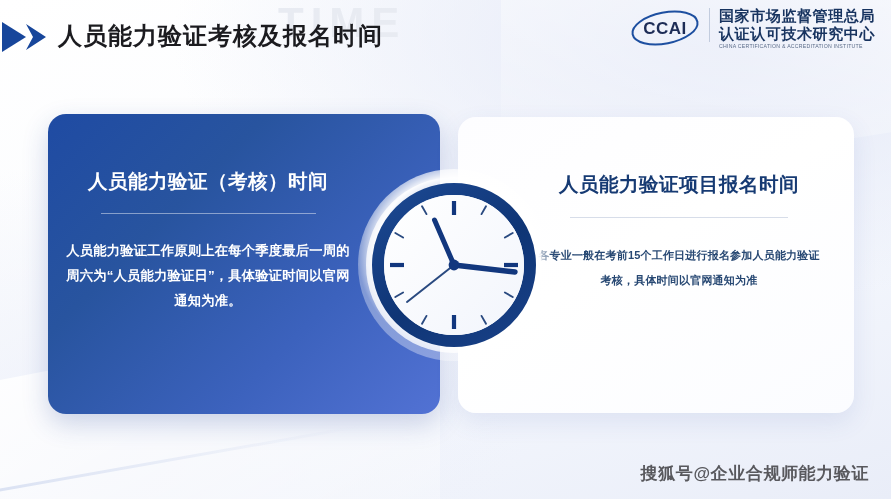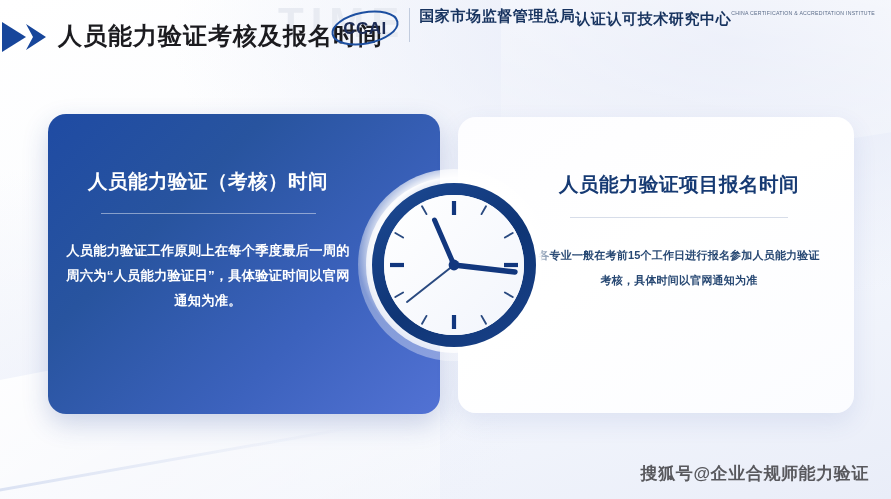--- a/index.html
+++ b/index.html
@@ -88,21 +88,21 @@
     right: 16px; top: 8px;
     display: flex;
     align-items: flex-start;
     gap: 9px;
   }
   .logo-mark { width: 70px; height: 40px; flex: none; }
   .logo-divider {
     width: 1px; height: 34px;
     background: #c2ccde;
   }
-  .logo-text { display: flex; flex-direction: row; line-height: 1; }
+  .logo-text { display: flex; flex-direction: column; line-height: 1; }
   .logo-cn1, .logo-cn2 {
     font-size: 15px;
     font-weight: 700;
     color: #17335f;
     letter-spacing: .6px;
     white-space: nowrap;
   }
   .logo-cn2 { margin-top: 3px; }
   .logo-en {
     margin-top: 3px;

